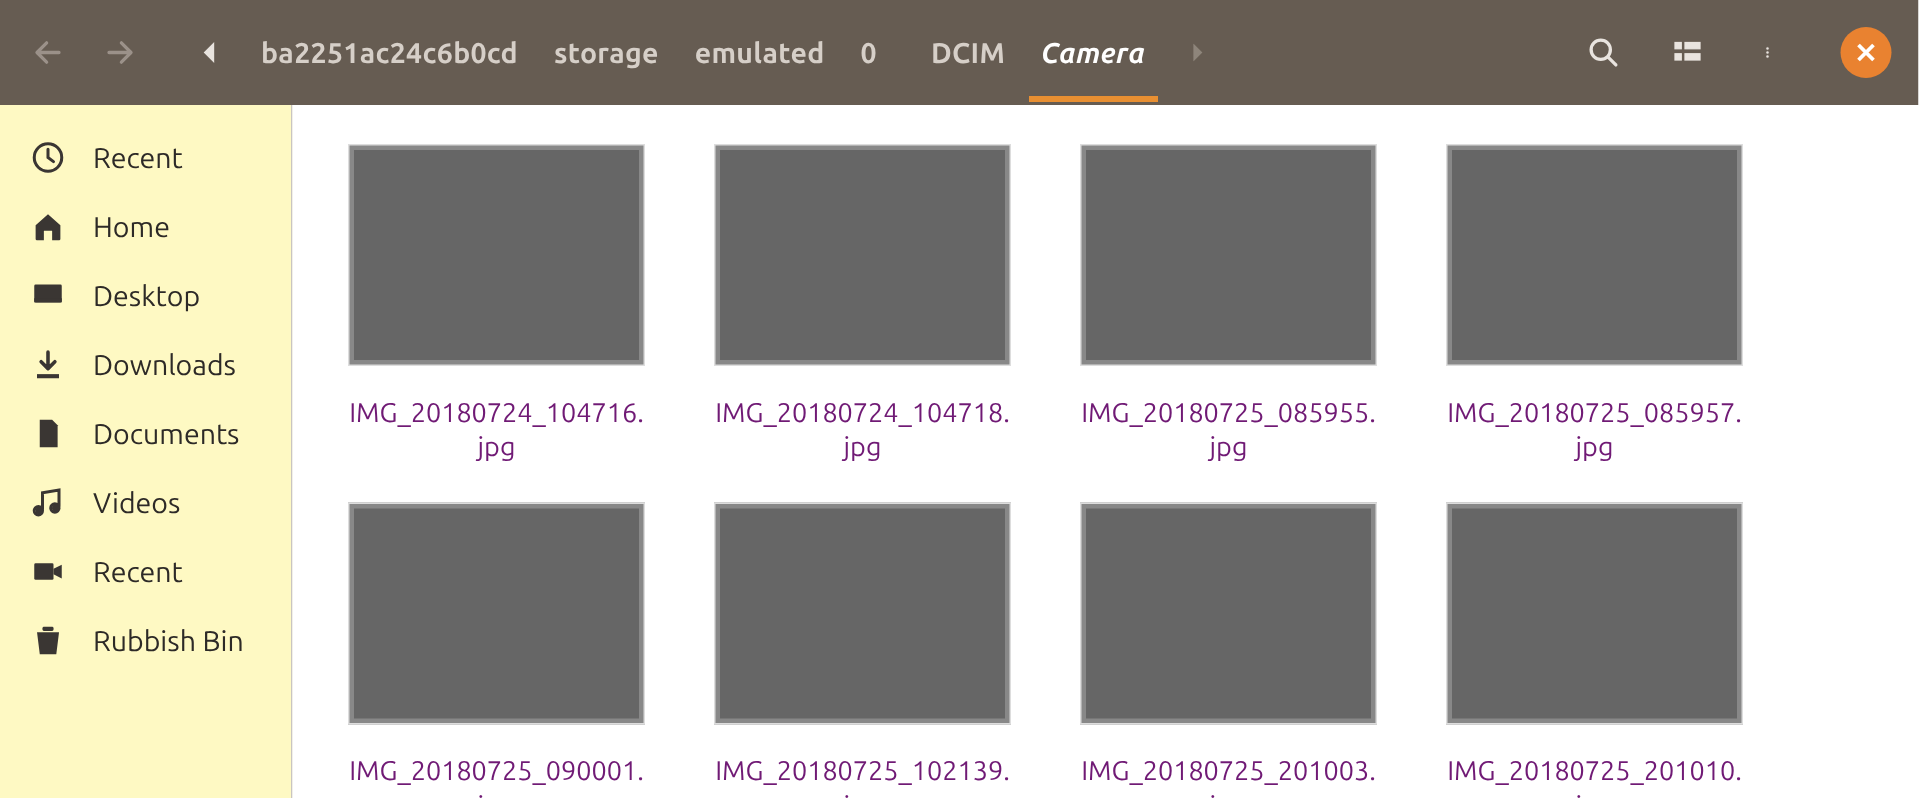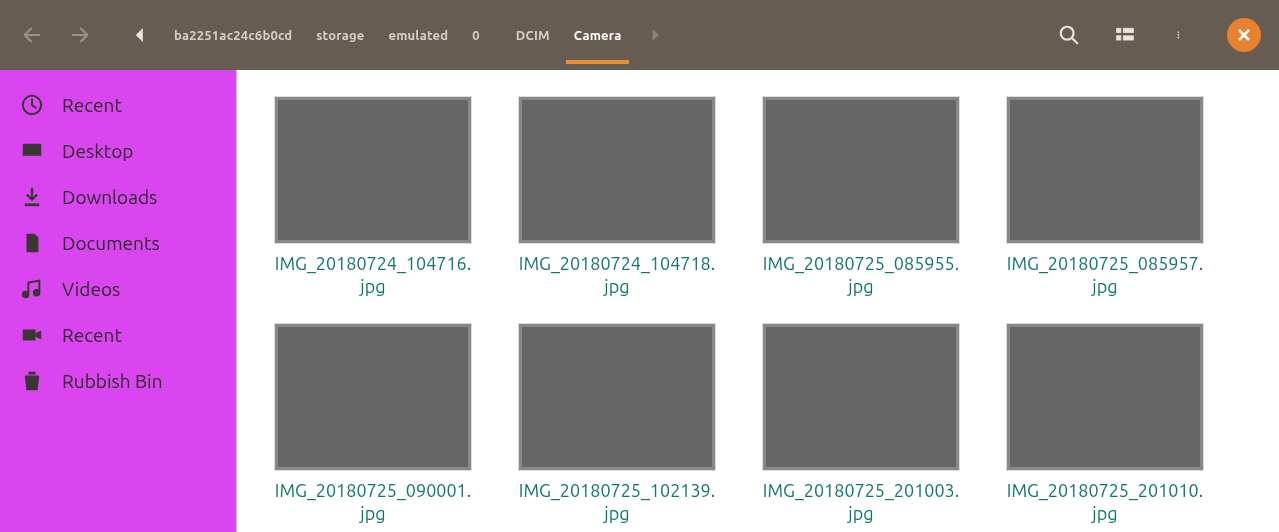--- a/index.html
+++ b/index.html
@@ -34,29 +34,30 @@
   
   .breadcrumb {
     display: flex;
     align-items: center;
     gap: 0px;
     margin-left: 4px;
     flex: 0 0 auto;
   }
   .crumb {
     color: #d6cfc8;
-    font-size: 13px;
+    font-size: 19px;
     font-weight: 700;
     padding: 8px 12px;
     cursor: pointer;
     letter-spacing: .2px;
   }
   .crumb.active {
     color: #ffffff;
     position: relative;
+    font-style: italic;
   }
   .crumb.active::after {
     content: "";
     position: absolute;
     left: 4px; right: 4px; bottom: -14px;
     height: 4px;
     background: #e88f32;
   }
   .crumb-spacer { flex: 0 0 12px; }
   .crumb-fwd {
@@ -82,23 +83,23 @@
     cursor:pointer;
   }
   .close-btn svg { stroke: #fff; stroke-width: 2.5; width: 14px; height: 14px; }
   
   
   .body {
     display:flex;
     height: calc(100% - 70px);
   }
   .sidebar {
-    width: 237px;
+    width: 195px;
     border-right: 1px solid #c9c5c2;
-    background: #d946ef;
+    background: #fef9c3;
     padding-top: 12px;
     text-align: center;
   }
   .side-item {
     display:flex; align-items:center;
     gap: 18px;
     padding: 11px 20px;
     font-size: 19px;
     color: #2d2a27;
     cursor: pointer;
@@ -130,24 +131,24 @@
     height: 148px;
     background: #888;
     border: 1px solid #ddd;
     padding: 3px;
     display:flex; align-items:center; justify-content:center;
     position:relative;
     overflow:hidden;
   }
   .thumb .img { width:100%; height:100%; background:#666; }
   .fname {
-    margin-top: 8px;
+    margin-top: 20px;
     text-align:center;
     font-size: 18px;
-    color: #0f766e;
+    color: #701a75;
     line-height: 1.3;
     white-space: pre-line;
   }
   
   
   .th-dog {
     background:
       radial-gradient(ellipse 60px 30px at 60% 82%, #f4f4f4 0%, #f4f4f4 95%, transparent 100%),
       radial-gradient(circle at 45% 35%, #a56a3a 0%, #7b4a28 38%, transparent 46%),
       radial-gradient(circle at 55% 42%, #e8e4db 0%, transparent 30%),
@@ -255,20 +256,28 @@
           <svg viewBox="0 0 24 24">
             <circle cx="12" cy="12" r="10" fill="none" stroke="#3a3633" stroke-width="2.2"></circle>
             <path d="M12 6v6l4 3" fill="none" stroke="#3a3633" stroke-width="2.2" stroke-linecap="round"></path>
           </svg>
         </span>
       <span>Recent</span>
     </div>
     <div class="side-item">
       <span class="ico">
           <svg viewBox="0 0 24 24">
+            <path d="M3 11l9-8 9 8v10a1 1 0 0 1-1 1h-5v-7h-6v7H4a1 1 0 0 1-1-1z"></path>
+          </svg>
+        </span>
+      <span>Home</span>
+    </div>
+    <div class="side-item">
+      <span class="ico">
+          <svg viewBox="0 0 24 24">
             <rect x="2" y="4" width="20" height="13" rx="1"></rect>
             <rect x="2" y="14" width="20" height="3" fill="#fff" opacity=".0"></rect>
             <rect x="2" y="14" width="20" height="3" fill="#3a3633"></rect>
           </svg>
         </span>
       <span>Desktop</span>
     </div>
     <div class="side-item">
       <span class="ico">
           <svg viewBox="0 0 24 24">

